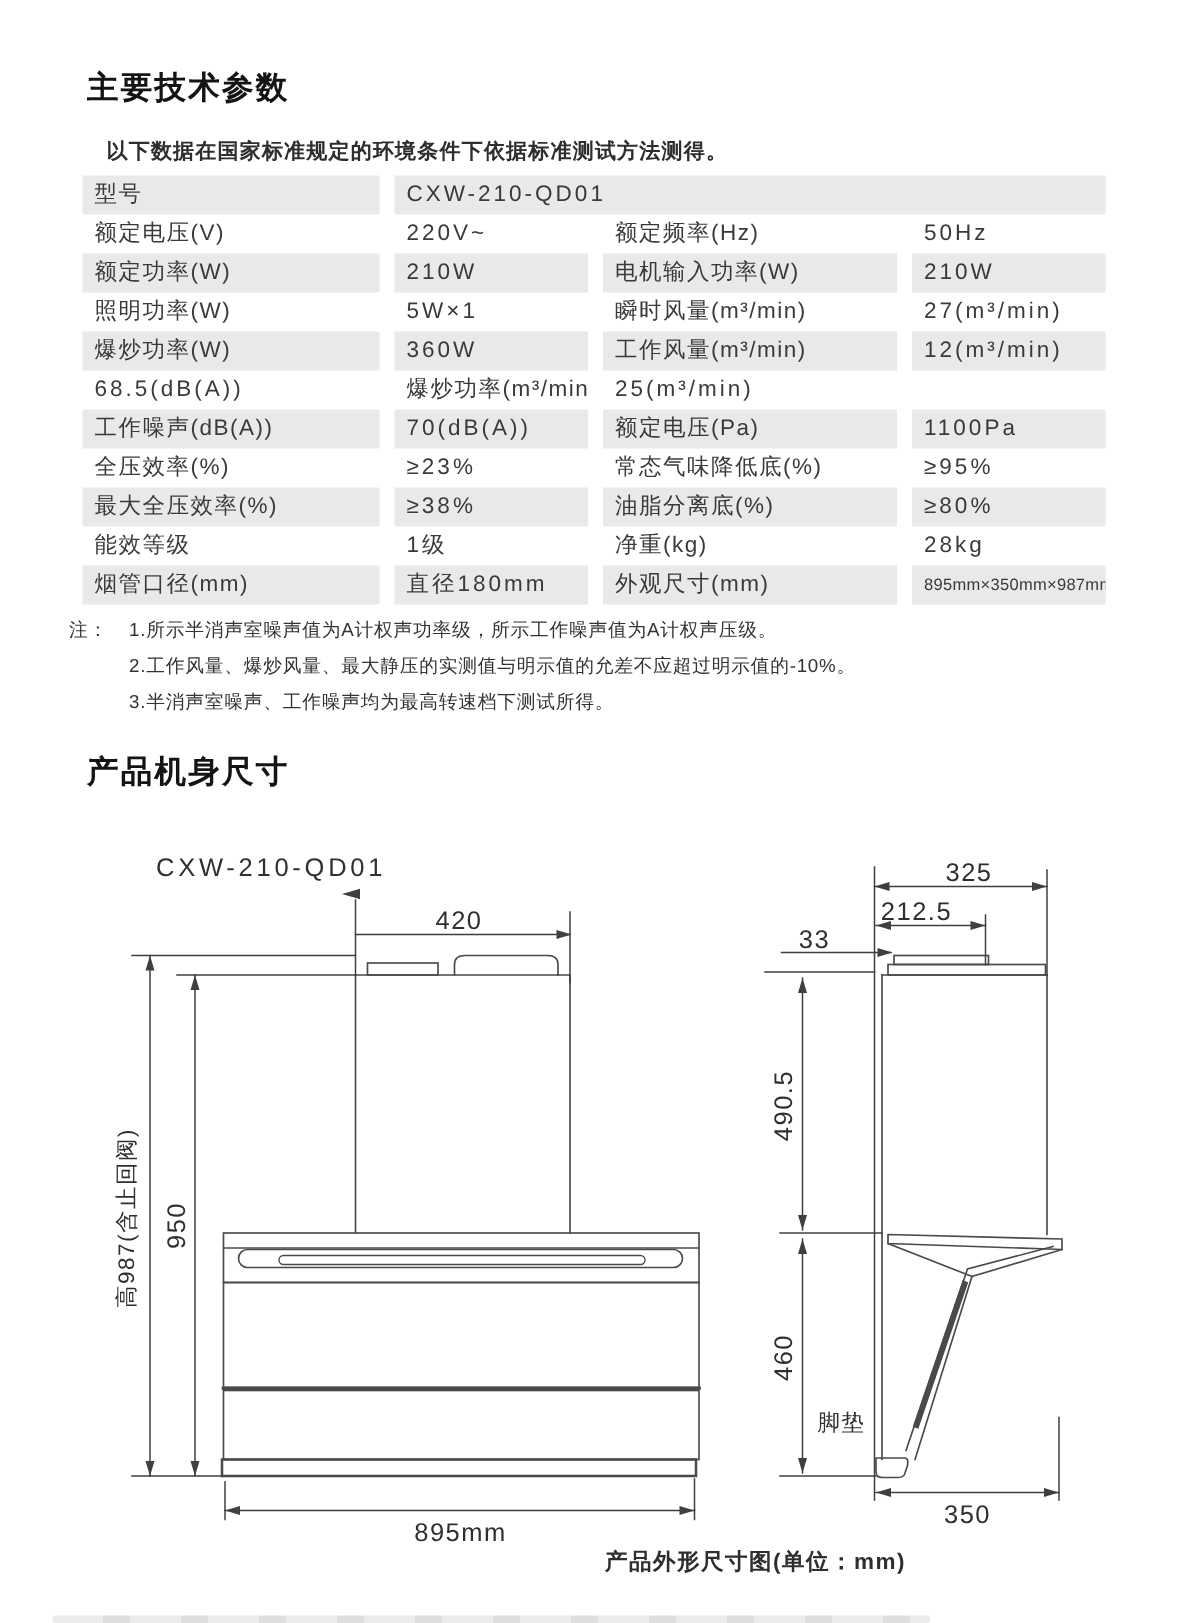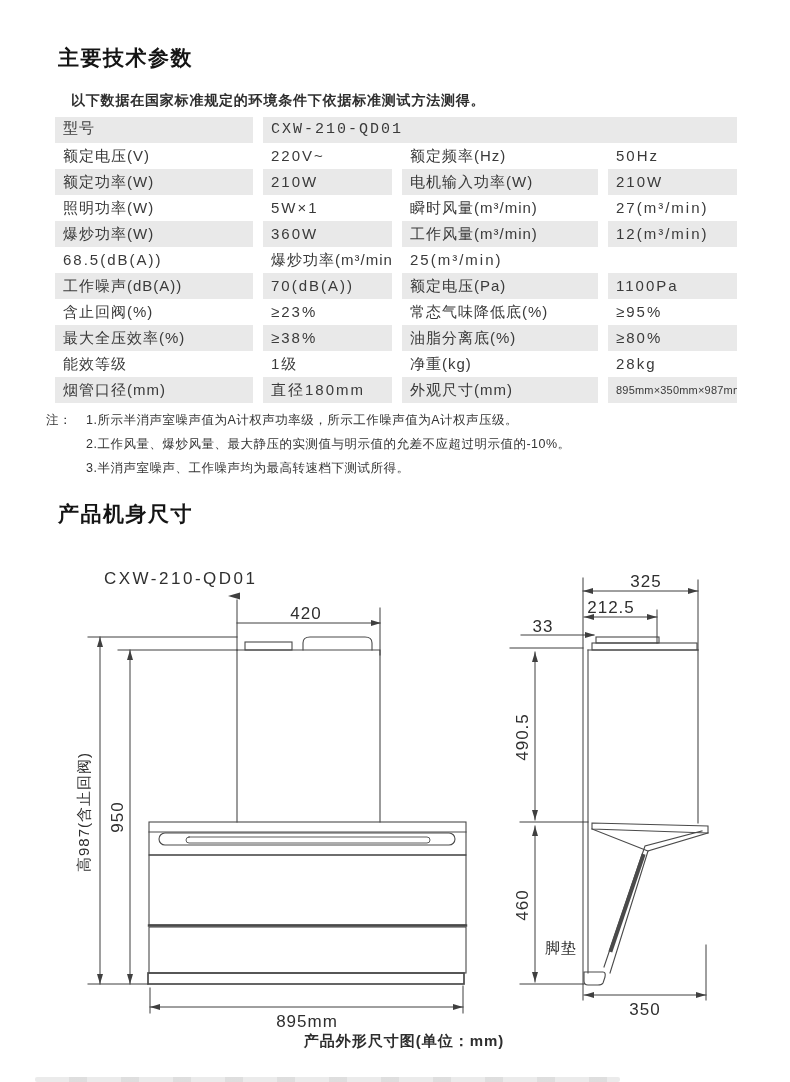--- a/index.html
+++ b/index.html
@@ -17,21 +17,21 @@
   .subtitle {
     position:absolute; left:58px; top:79px; margin:13px;
     font-size:14px; color:#2e2e2e; letter-spacing:0.8px; font-weight:bold;
   }
   
   .spec-table { position:absolute; left:55px; top:117px; width:682px; }
   .trow {
     display:grid; grid-template-columns:198px 129px 196px 129px;
     column-gap:10px; height:26px;
   }
-  .trow.model { grid-template-columns:198px 474px;font-family:Liberation Mono, monospace; }
+  .trow.model { grid-template-columns:198px 474px; }
   .trow.gray .cell { background:#e9e9e9; }
   .cell {
     line-height:26px; padding-left:8px; font-size:15px; color:#3a3a3a;
     letter-spacing:1px; white-space:nowrap; overflow:hidden;
   }
   .cell.val { letter-spacing:2px; }
   .cell.small { font-size:11px; letter-spacing:0.2px; }
   
   .notes {
     position:absolute; left:46px; top:408px; display:flex; gap:14px;
@@ -39,21 +39,21 @@
   }
   .notes .prefix { line-height:24px; }
   .notes .items div { line-height:24px; }
   
   svg.drawing { position:absolute; left:0; top:556px; }
   svg.drawing text {
     font-family:"Liberation Sans","DejaVu Sans",sans-serif;
     fill:#2f2f2f;
   }
   .caption {
-    position:absolute; left:204px; top:1032px; width:400px; text-align:center;
+    position:absolute; left:204px; top:1032px; width:400px; text-align:right;
     font-size:15px; color:#2e2e2e; letter-spacing:1px; font-weight:bold;
   }
   .bottom-strip {
     position:absolute; left:35px; top:1077px; width:585px; height:5px;
     background:repeating-linear-gradient(90deg,#e6e6e6 0 34px,#d6d6d6 34px 52px);
     opacity:0.8; border-radius:2px;
   }
 </style>
 </head>
 <body>
@@ -97,21 +97,21 @@
       <div class="cell lab">爆炒功率(m³/min)</div>
       <div class="cell val">25(m³/min)</div>
     </div>
     <div class="trow gray">
       <div class="cell lab">工作噪声(dB(A))</div>
       <div class="cell val">70(dB(A))</div>
       <div class="cell lab">额定电压(Pa)</div>
       <div class="cell val">1100Pa</div>
     </div>
     <div class="trow">
-      <div class="cell lab">含止回阀(%)</div>
+      <div class="cell lab">全压效率(%)</div>
       <div class="cell val">≥23%</div>
       <div class="cell lab">常态气味降低底(%)</div>
       <div class="cell val">≥95%</div>
     </div>
     <div class="trow gray">
       <div class="cell lab">最大全压效率(%)</div>
       <div class="cell val">≥38%</div>
       <div class="cell lab">油脂分离底(%)</div>
       <div class="cell val">≥80%</div>
     </div>

